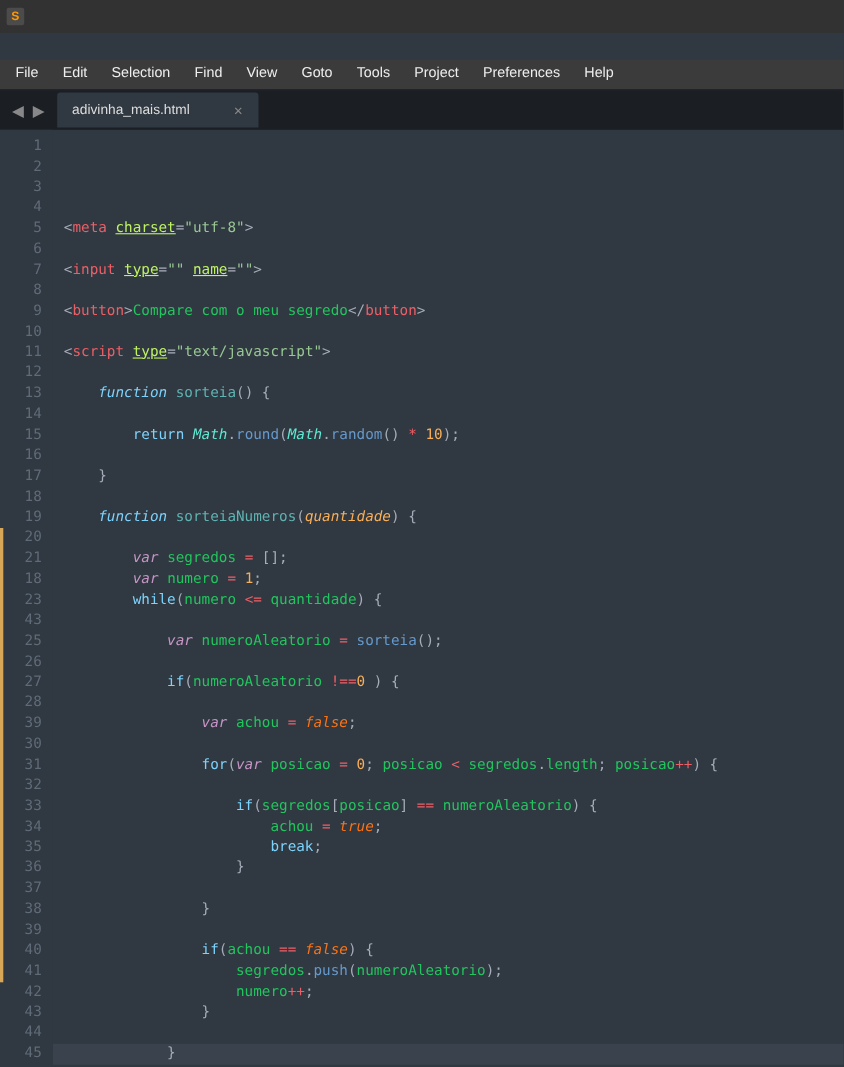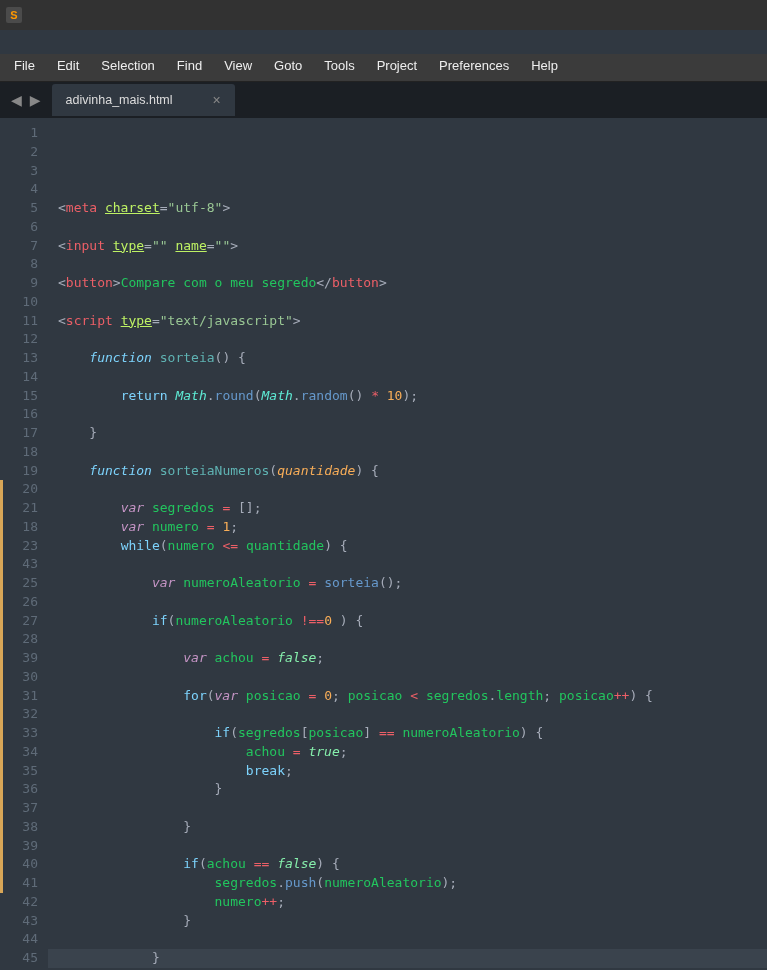--- a/index.html
+++ b/index.html
@@ -115,21 +115,21 @@
   .string { color: #99c794; }
   .punct  { color: #a6acb9; }
   .text   { color: #22c55e; }
   .kw     { color: #7dd3fc; }     
   .kw2    { color: #c695c6; font-style: italic; } 
   .fn     { color: #5fb3b3; }     
   .fn2    { color: #6699cc; text-align: center; }     
   .obj    { color: #5eead4; font-style: italic; }
   .num    { color: #f9ae58; }
   .op     { color: #ec5f67; }
-  .const  { color: #86efac; font-style: italic; }
+  .const  { color: #f97316; font-style: italic; }
   .param  { color: #f9ae58; font-style: italic;}
   .ital   { font-style: italic; }
 </style>
 </head>
 <body>
 
 <div class="titlebar">
   <div class="app-icon">
       <span>S</span>
     </div>

